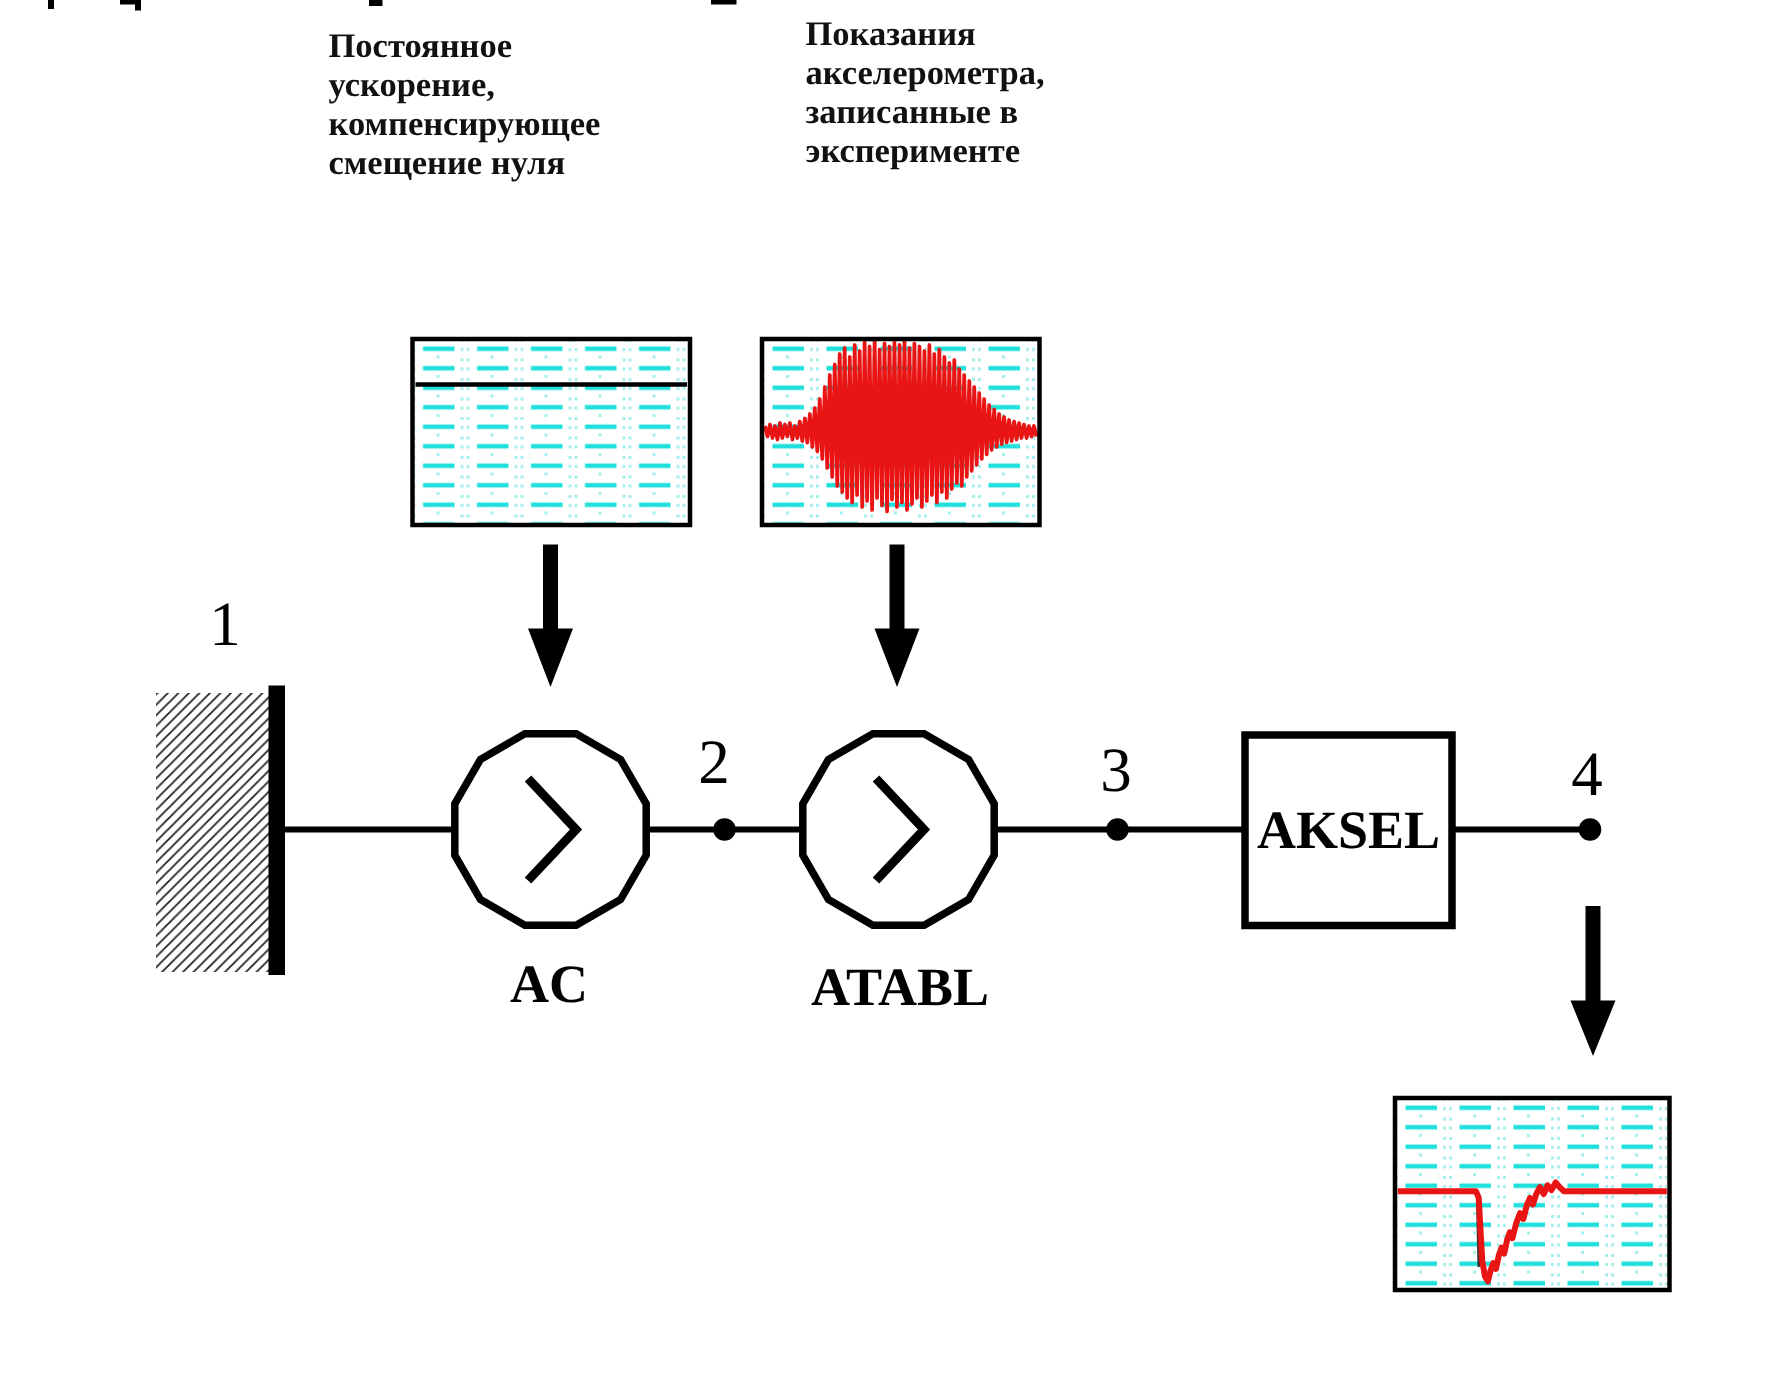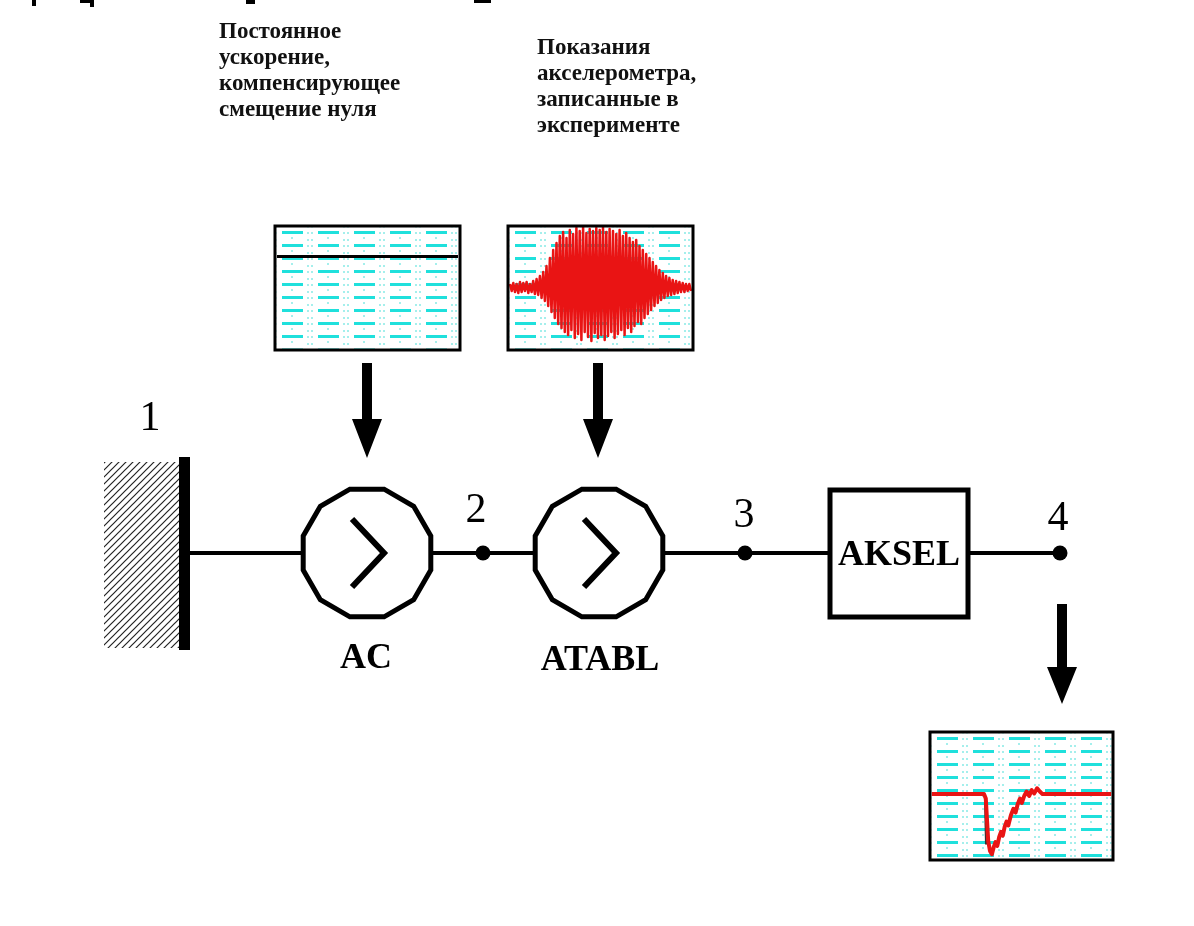--- a/index.html
+++ b/index.html
@@ -24,21 +24,21 @@
     position: absolute;
     font-family: "Liberation Serif", "DejaVu Serif", serif;
     font-weight: bold;
     font-size: 23px;
     line-height: 26px;
     color: #111111;
     white-space: pre-line;
     margin-left: 32px;
   }
   #cap1 { left: 187px; top: 18px; }
-  #cap2 { left: 505px; top: 34px; }
+  #cap2 { left: 505px; top: 10px; }
   text {
     font-family: "Liberation Serif", "DejaVu Serif", serif;
     fill: #000000;
   }
   .node-label { font-size: 42px; }
   .el-label   { font-size: 36px; font-weight: bold; }
   .box-label  { font-size: 36px; font-weight: bold; }
 </style>
 </head>
 <body>

